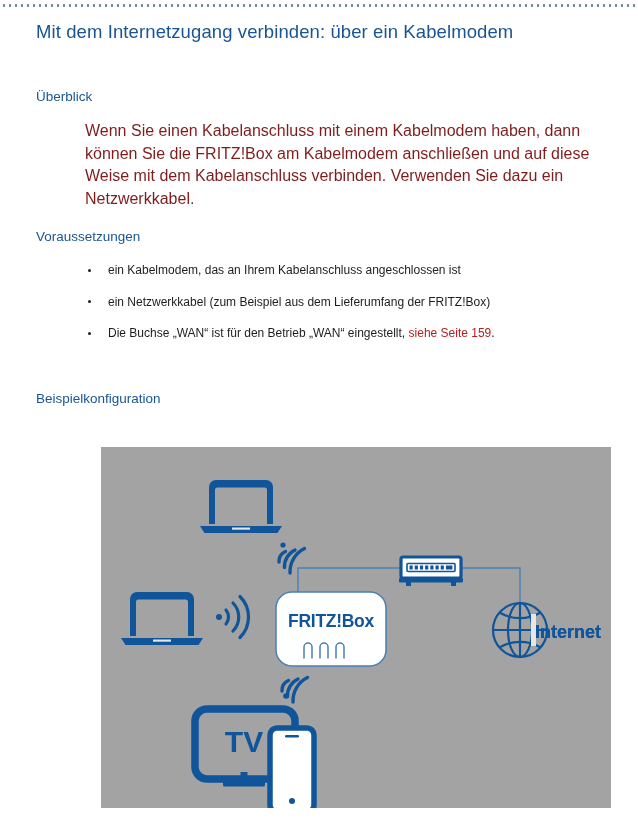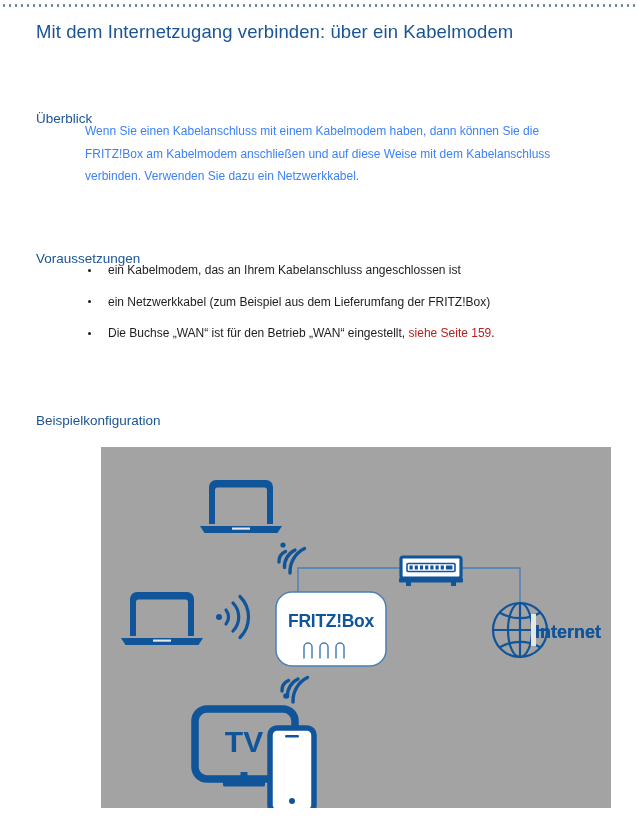--- a/index.html
+++ b/index.html
@@ -49,34 +49,33 @@
     white-space: nowrap;
   }
 
   .h2 {
     position: absolute;
     left: 36px;
     font-size: 13.5px;
     line-height: 18px;
     color: #1a5494;
     font-weight: 400;
-    margin-top: 22px;
   }
   .h2.overview      { top: 88px; }
   .h2.prereq        { top: 228px; }
   .h2.example       { top: 390px; }
 
   .para {
     position: absolute;
     left: 85px;
     top: 120px;
     width: 505px;
-    font-size: 12px;
+    font-size: 16px;
     line-height: 22.6px;
-    color: #3b82f6;
+    color: #7f1d1d;
   }
 
   .bullets {
     position: absolute;
     left: 85px;
     top: 259px;
     width: 510px;
   }
   .bullet {
     position: relative;

